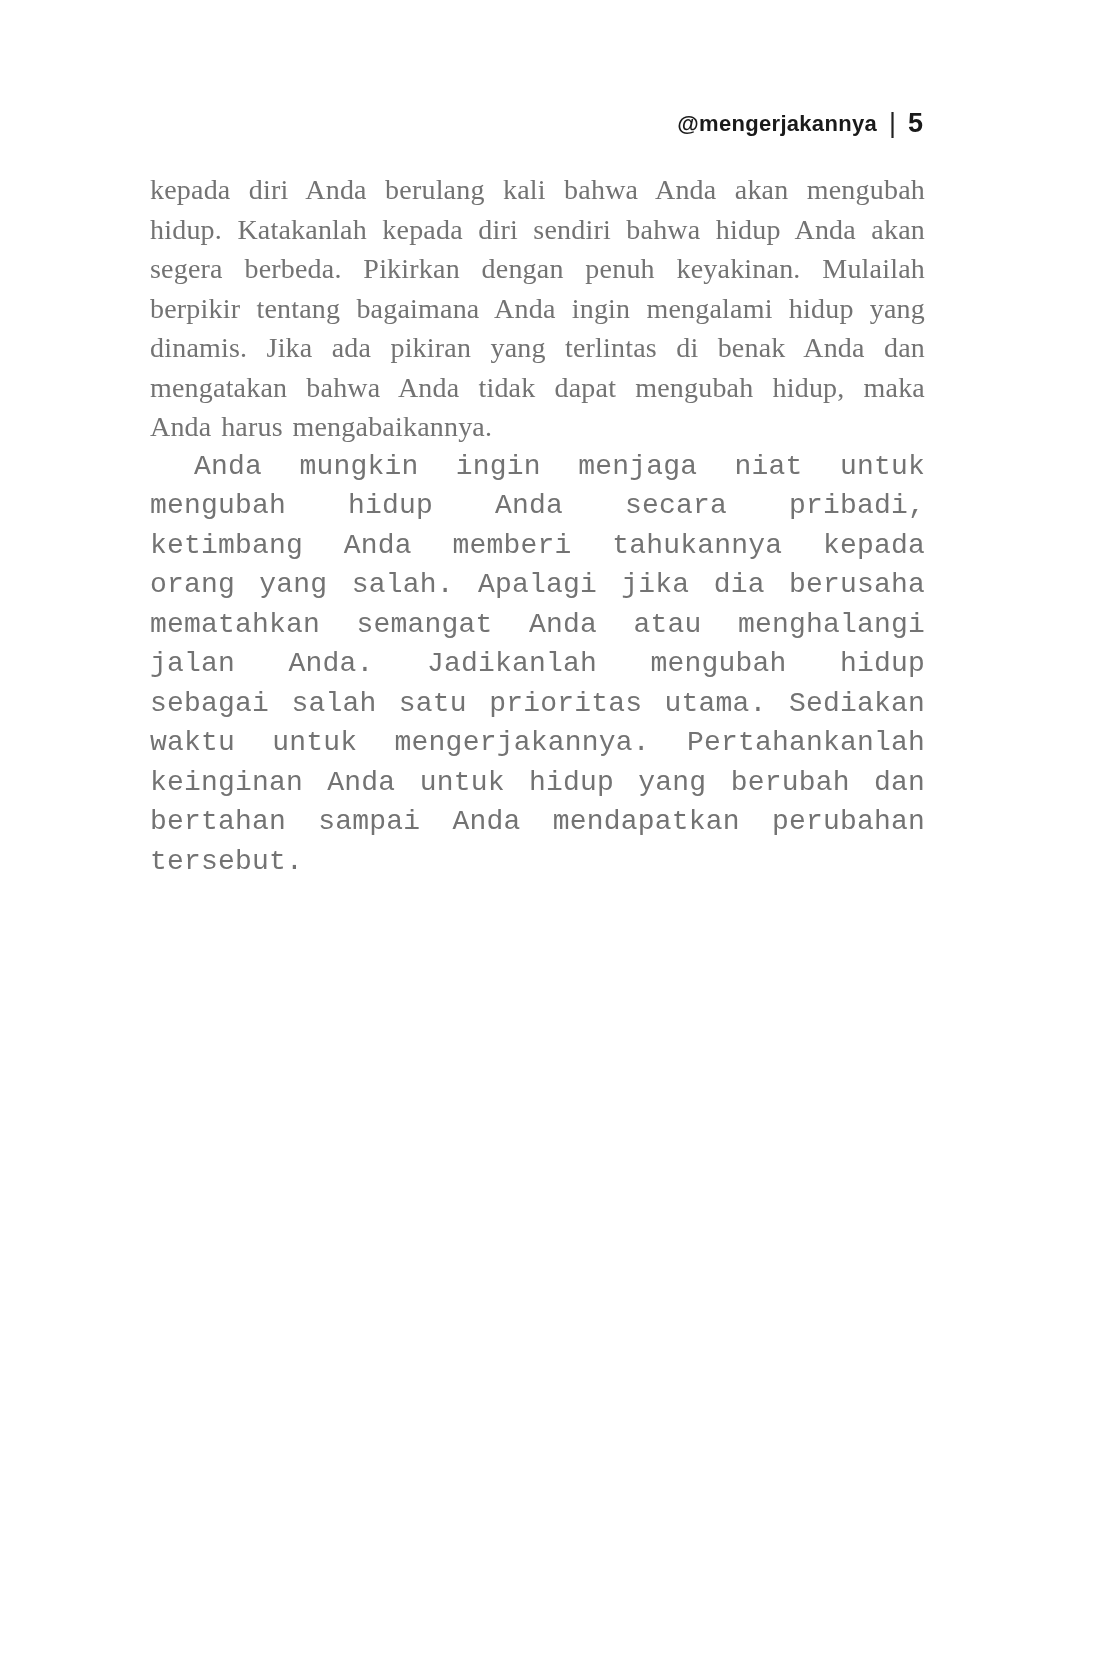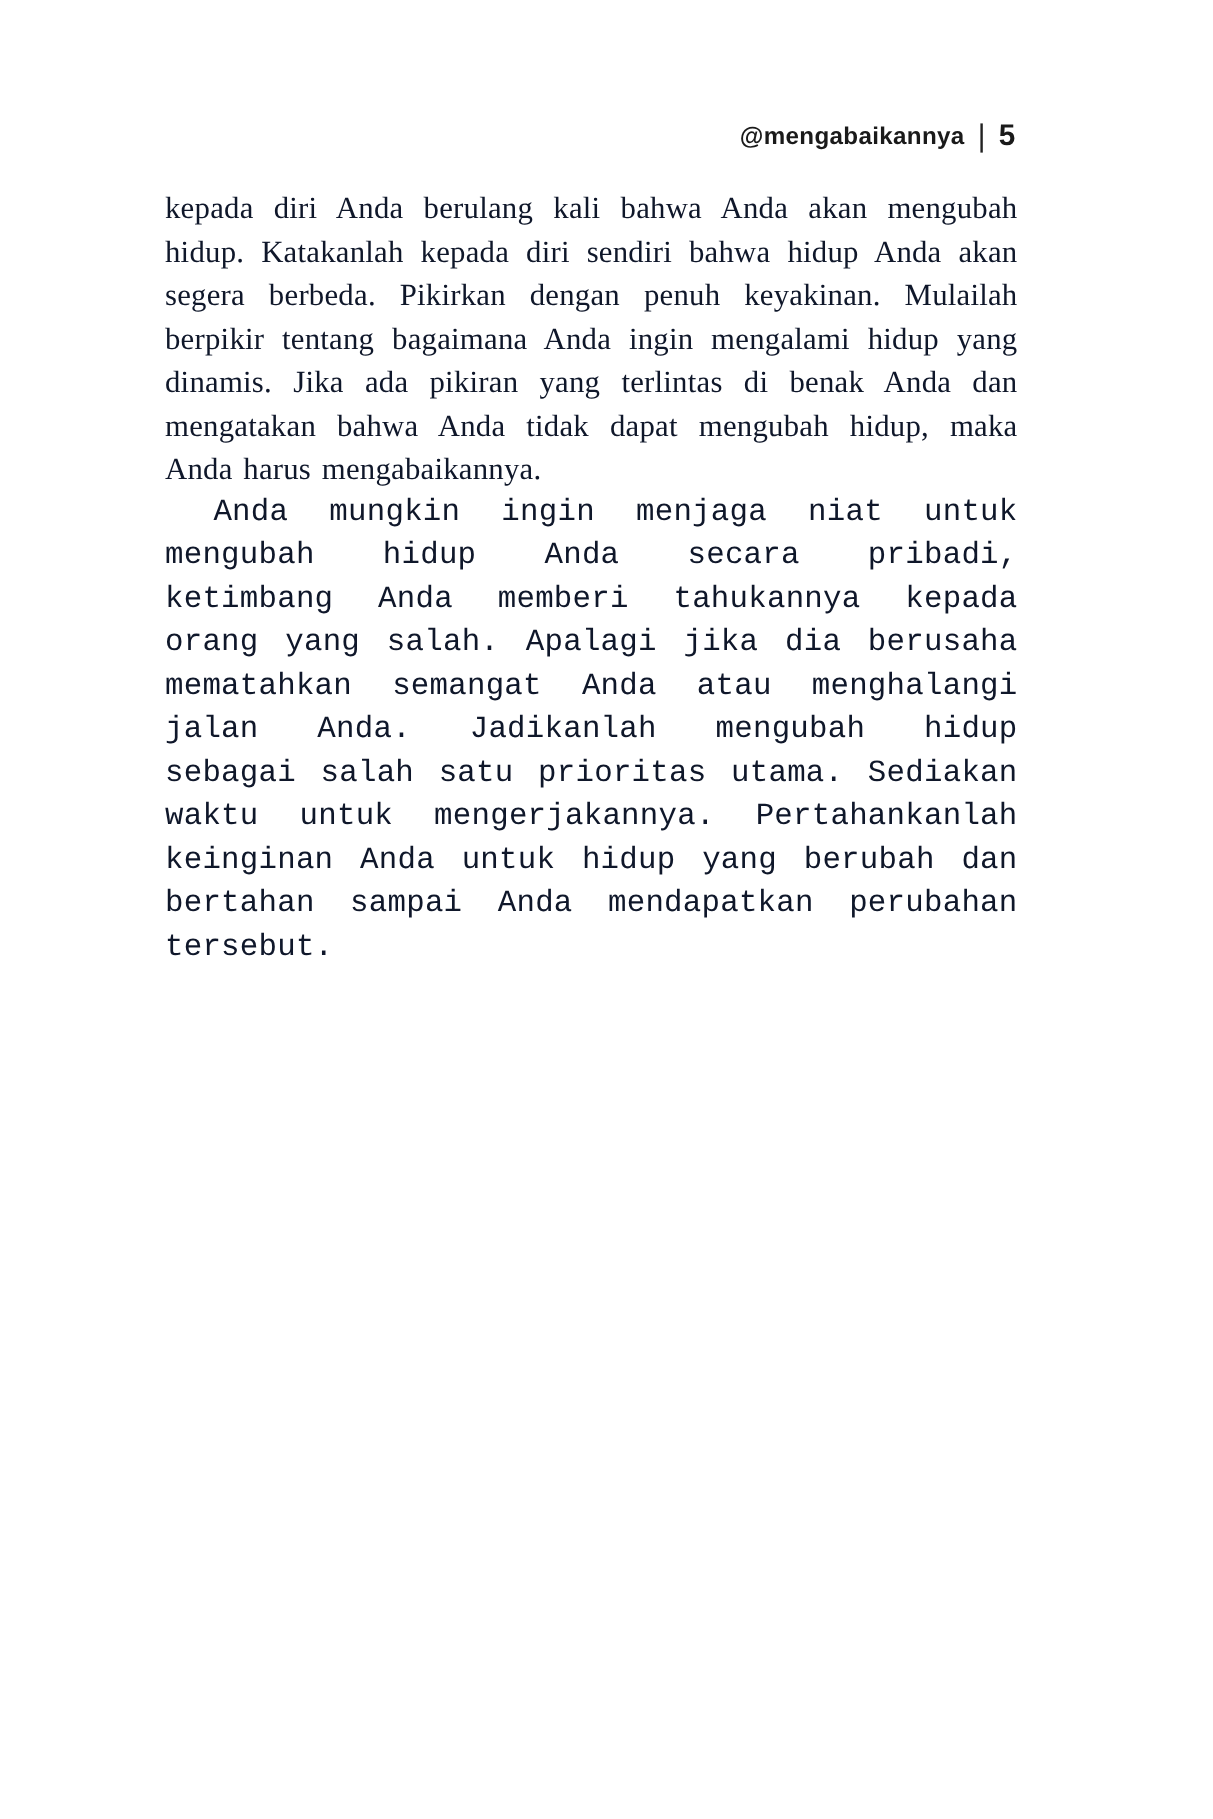--- a/index.html
+++ b/index.html
@@ -50,40 +50,40 @@
     font-weight: 600;
     line-height: 1;
   }
 
   
   .body-text {
     position: absolute;
     left: 150px;
     top: 170px;
     width: 775px;
-    color: #0f172a;
+    color: #737373;
     font-size: 28px;
     line-height: 39.5px;
     text-align: justify;
     word-spacing: 2.5px;
     letter-spacing: 0.2px;
   }
 
   .body-text p[data-indent="true"] {
     text-indent: 44px;
     font-family: Liberation Mono, monospace;
   }
 </style>
 </head>
 <body>
 
 <div class="page">
 
   <div class="running-header">
-    <span class="header-handle">@mengabaikannya</span>
+    <span class="header-handle">@mengerjakannya</span>
     <span class="header-divider">|</span>
     <span class="header-pagenum">5</span>
   </div>
 
   <div class="body-text">
     <p data-indent="false">kepada diri Anda berulang kali bahwa Anda akan mengubah hidup. Katakanlah kepada diri sendiri bahwa hidup Anda akan segera berbeda. Pikirkan dengan penuh keyakinan. Mulailah berpikir tentang bagaimana Anda ingin mengalami hidup yang dinamis. Jika ada pikiran yang terlintas di benak Anda dan mengatakan bahwa Anda tidak dapat mengubah hidup, maka Anda harus mengabaikannya.</p>
     <p data-indent="true">Anda mungkin ingin menjaga niat untuk mengubah hidup Anda secara pribadi, ketimbang Anda memberi tahukannya kepada orang yang salah. Apalagi jika dia berusaha mematahkan semangat Anda atau menghalangi jalan Anda. Jadikanlah mengubah hidup sebagai salah satu prioritas utama. Sediakan waktu untuk mengerjakannya. Pertahankanlah keinginan Anda untuk hidup yang berubah dan bertahan sampai Anda mendapatkan perubahan tersebut.</p>
   </div>
 
 </div>

